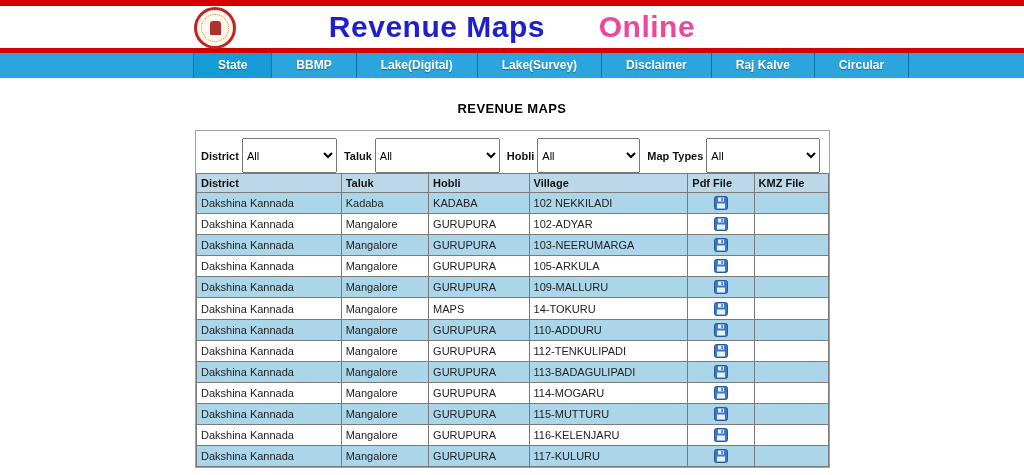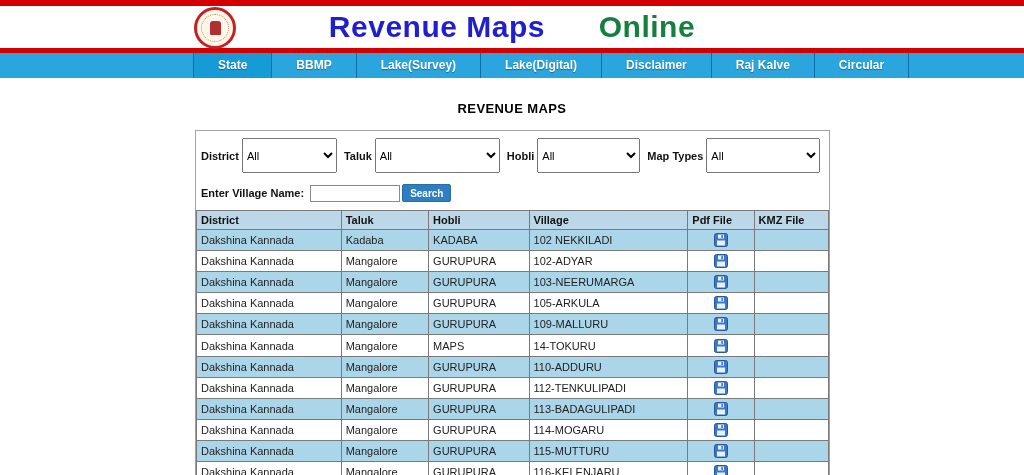--- a/index.html
+++ b/index.html
@@ -24,21 +24,21 @@
     border:1px dotted #c98a4a;
     display:flex; align-items:center; justify-content:center;
   }
   .logo-core { width:11px; height:14px; background:#b03030; border-radius:3px 3px 1px 1px; }
   .title {
     position:absolute; left:0; top:0; width:100%;
     text-align:center; line-height:42px;
     font-size:30px; font-weight:bold; letter-spacing:0.5px;
   }
   .title-main   { color:#1f1fd0; }
-  .title-accent { color:#15803d;margin-left:45px; }
+  .title-accent { color:#ec4899;margin-left:45px; }
 
   .nav-bar {
     height:25px; background:#2aa5dd; width:100%;
     display:flex; align-items:stretch; padding-left:193px;
   }
   .nav-item {
     color:#fff; font-weight:bold; font-size:12px; line-height:25px;
     padding:0 24px; border-right:1px solid #0e6ca6;
     cursor:pointer; text-shadow:0 1px 1px rgba(0,0,0,0.35);
     white-space:nowrap;
@@ -110,22 +110,22 @@
     </div>
   </div>
   <h1 class="title"><span class="title-main">Revenue Maps</span> <span class="title-accent">Online</span></h1>
 </header>
 
 <div class="red-strip"></div>
 
 <nav class="nav-bar">
     <div class="nav-item active">State</div>
     <div class="nav-item">BBMP</div>
+    <div class="nav-item">Lake(Digital)</div>
     <div class="nav-item">Lake(Survey)</div>
-    <div class="nav-item">Lake(Digital)</div>
     <div class="nav-item">Disclaimer</div>
     <div class="nav-item">Raj Kalve</div>
     <div class="nav-item">Circular</div>
   </nav>
 
 <main class="content">
   <h2 class="heading">REVENUE MAPS</h2>
 
   <section class="panel">
     <div class="filter-row">
@@ -140,25 +140,20 @@
         <div class="filter-group">
           <span class="filter-label">Hobli</span>
           <select class="filter-select"><option>All</option></select>
         </div>
         <div class="filter-group">
           <span class="filter-label">Map Types</span>
           <select class="filter-select"><option>All</option></select>
         </div>
       </div>
 
-    <div class="village-row">
-      <label class="village-label">Enter Village Name:</label>
-      <input class="village-input" type="text" value="" style="">
-      <button class="search-btn">Search</button>
-    </div>
 
     <table class="maps-table">
       <colgroup>
         <col class="c-district">
           <col class="c-taluk">
           <col class="c-hobli">
         <col class="c-village">
           <col class="c-pdf">
           <col class="c-kmz">
       </colgroup>

